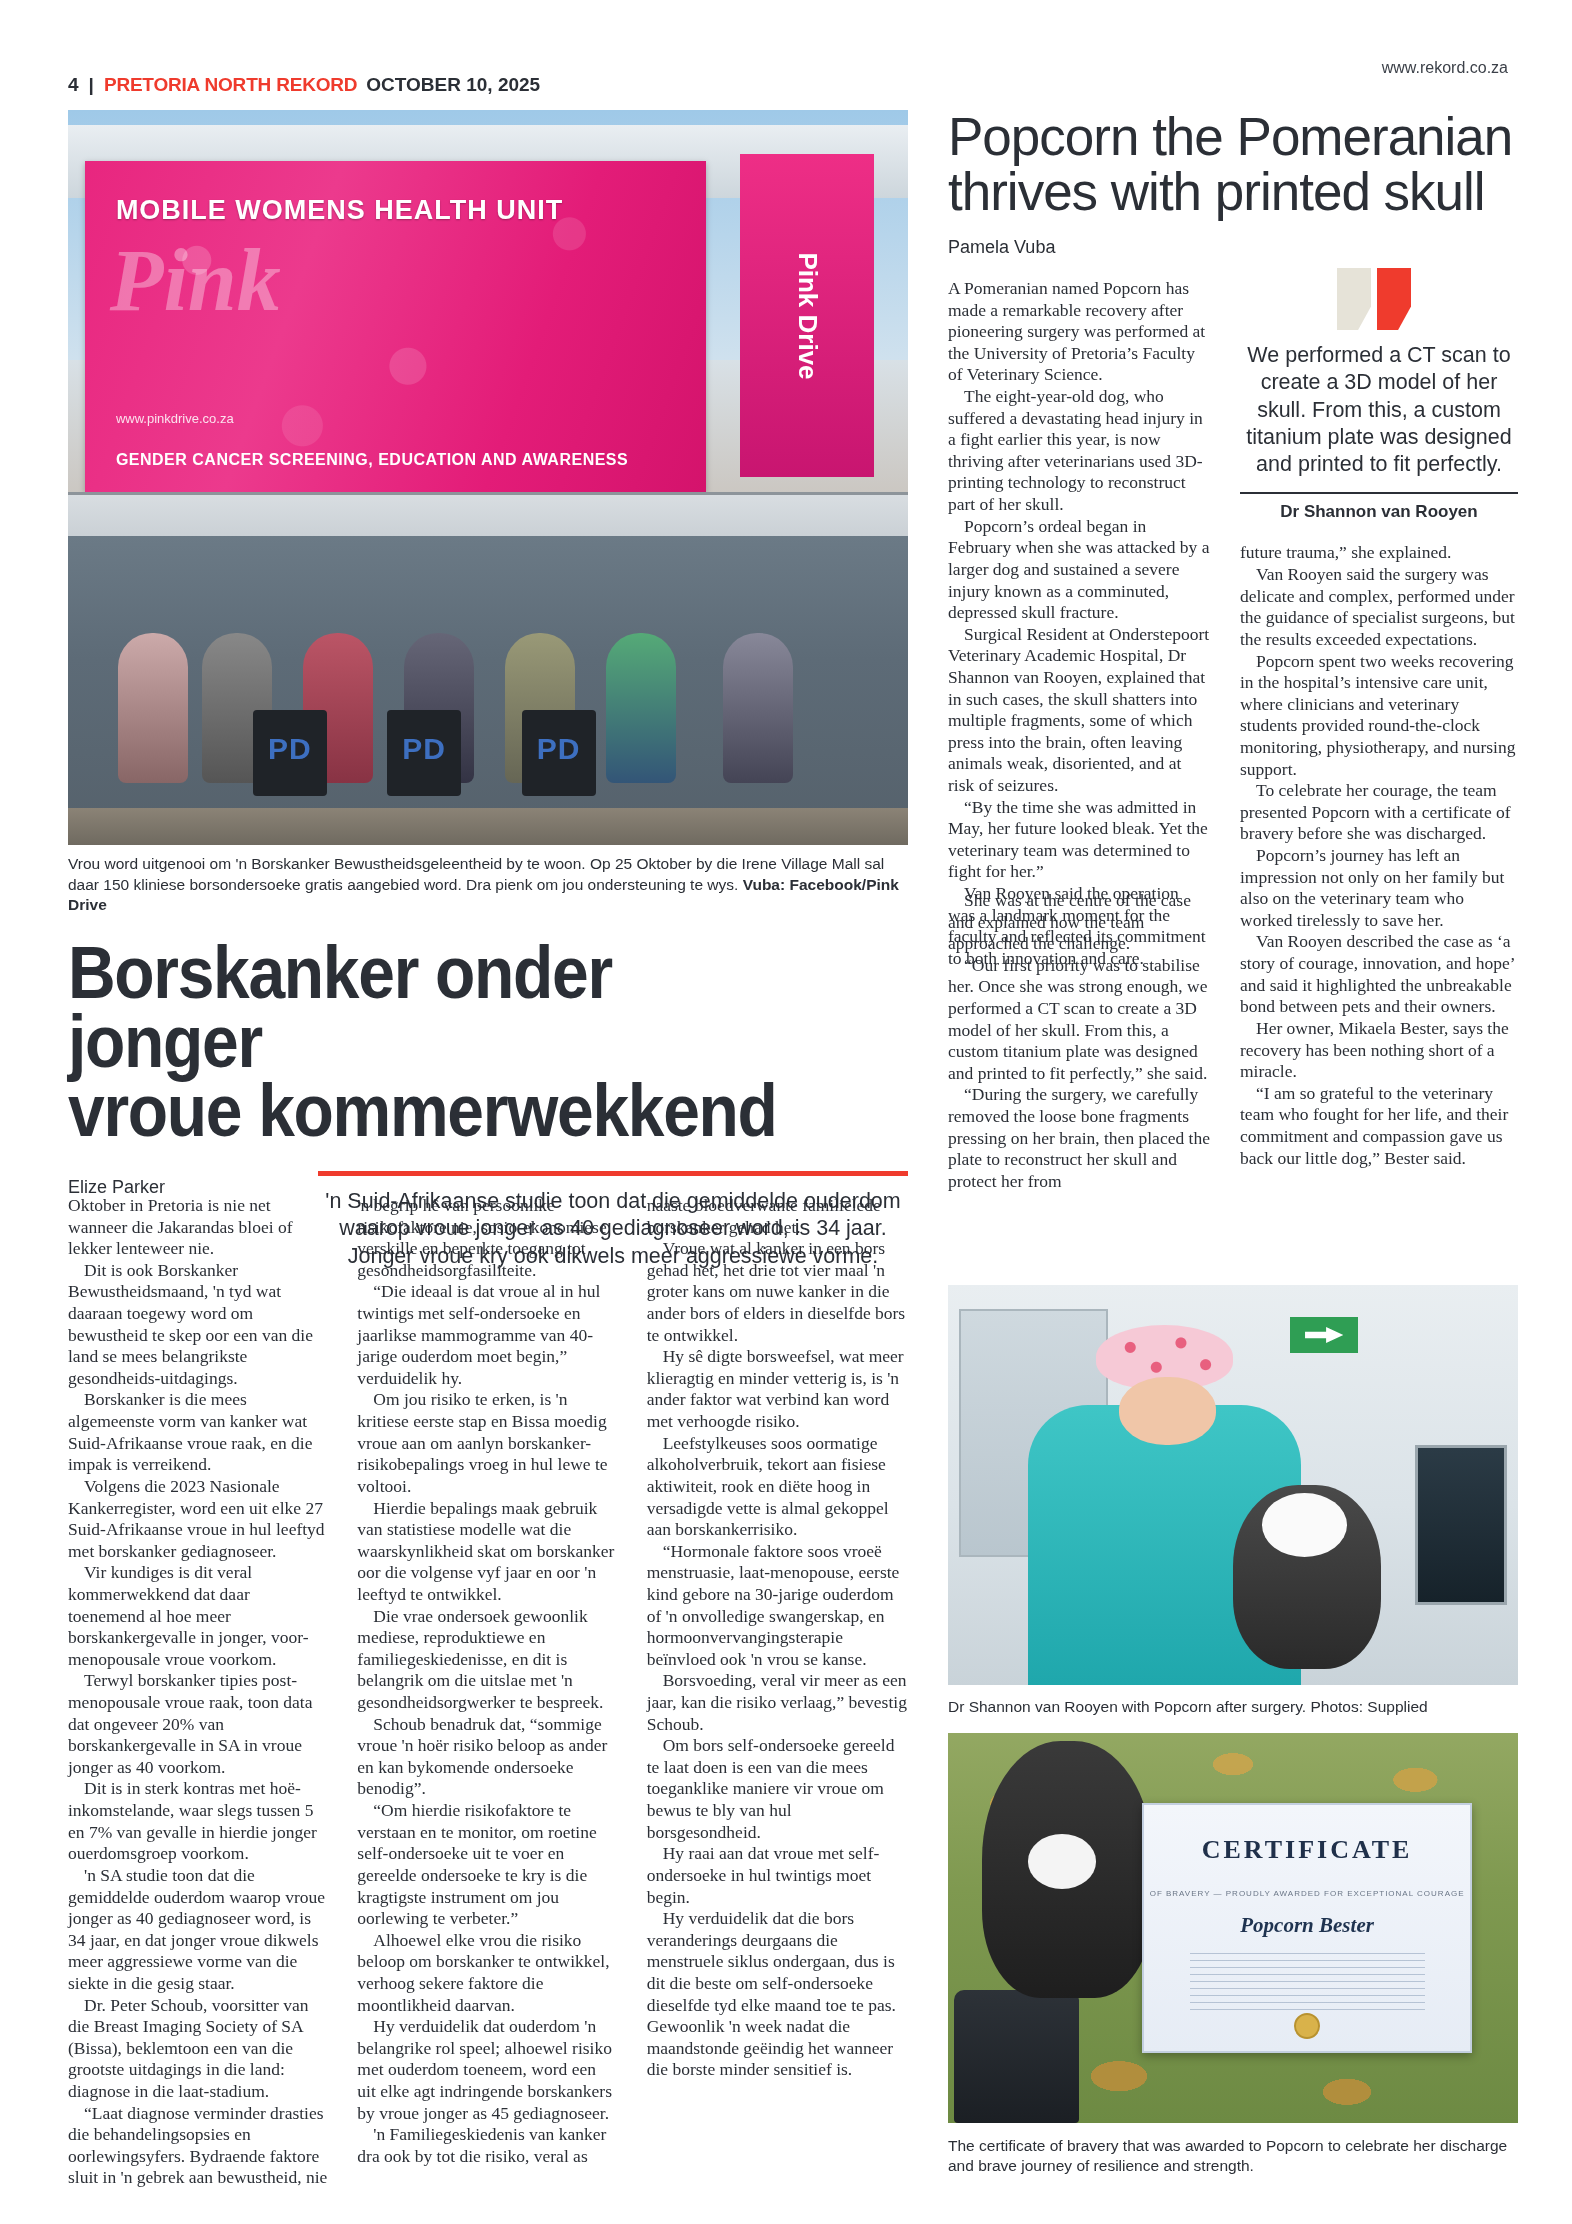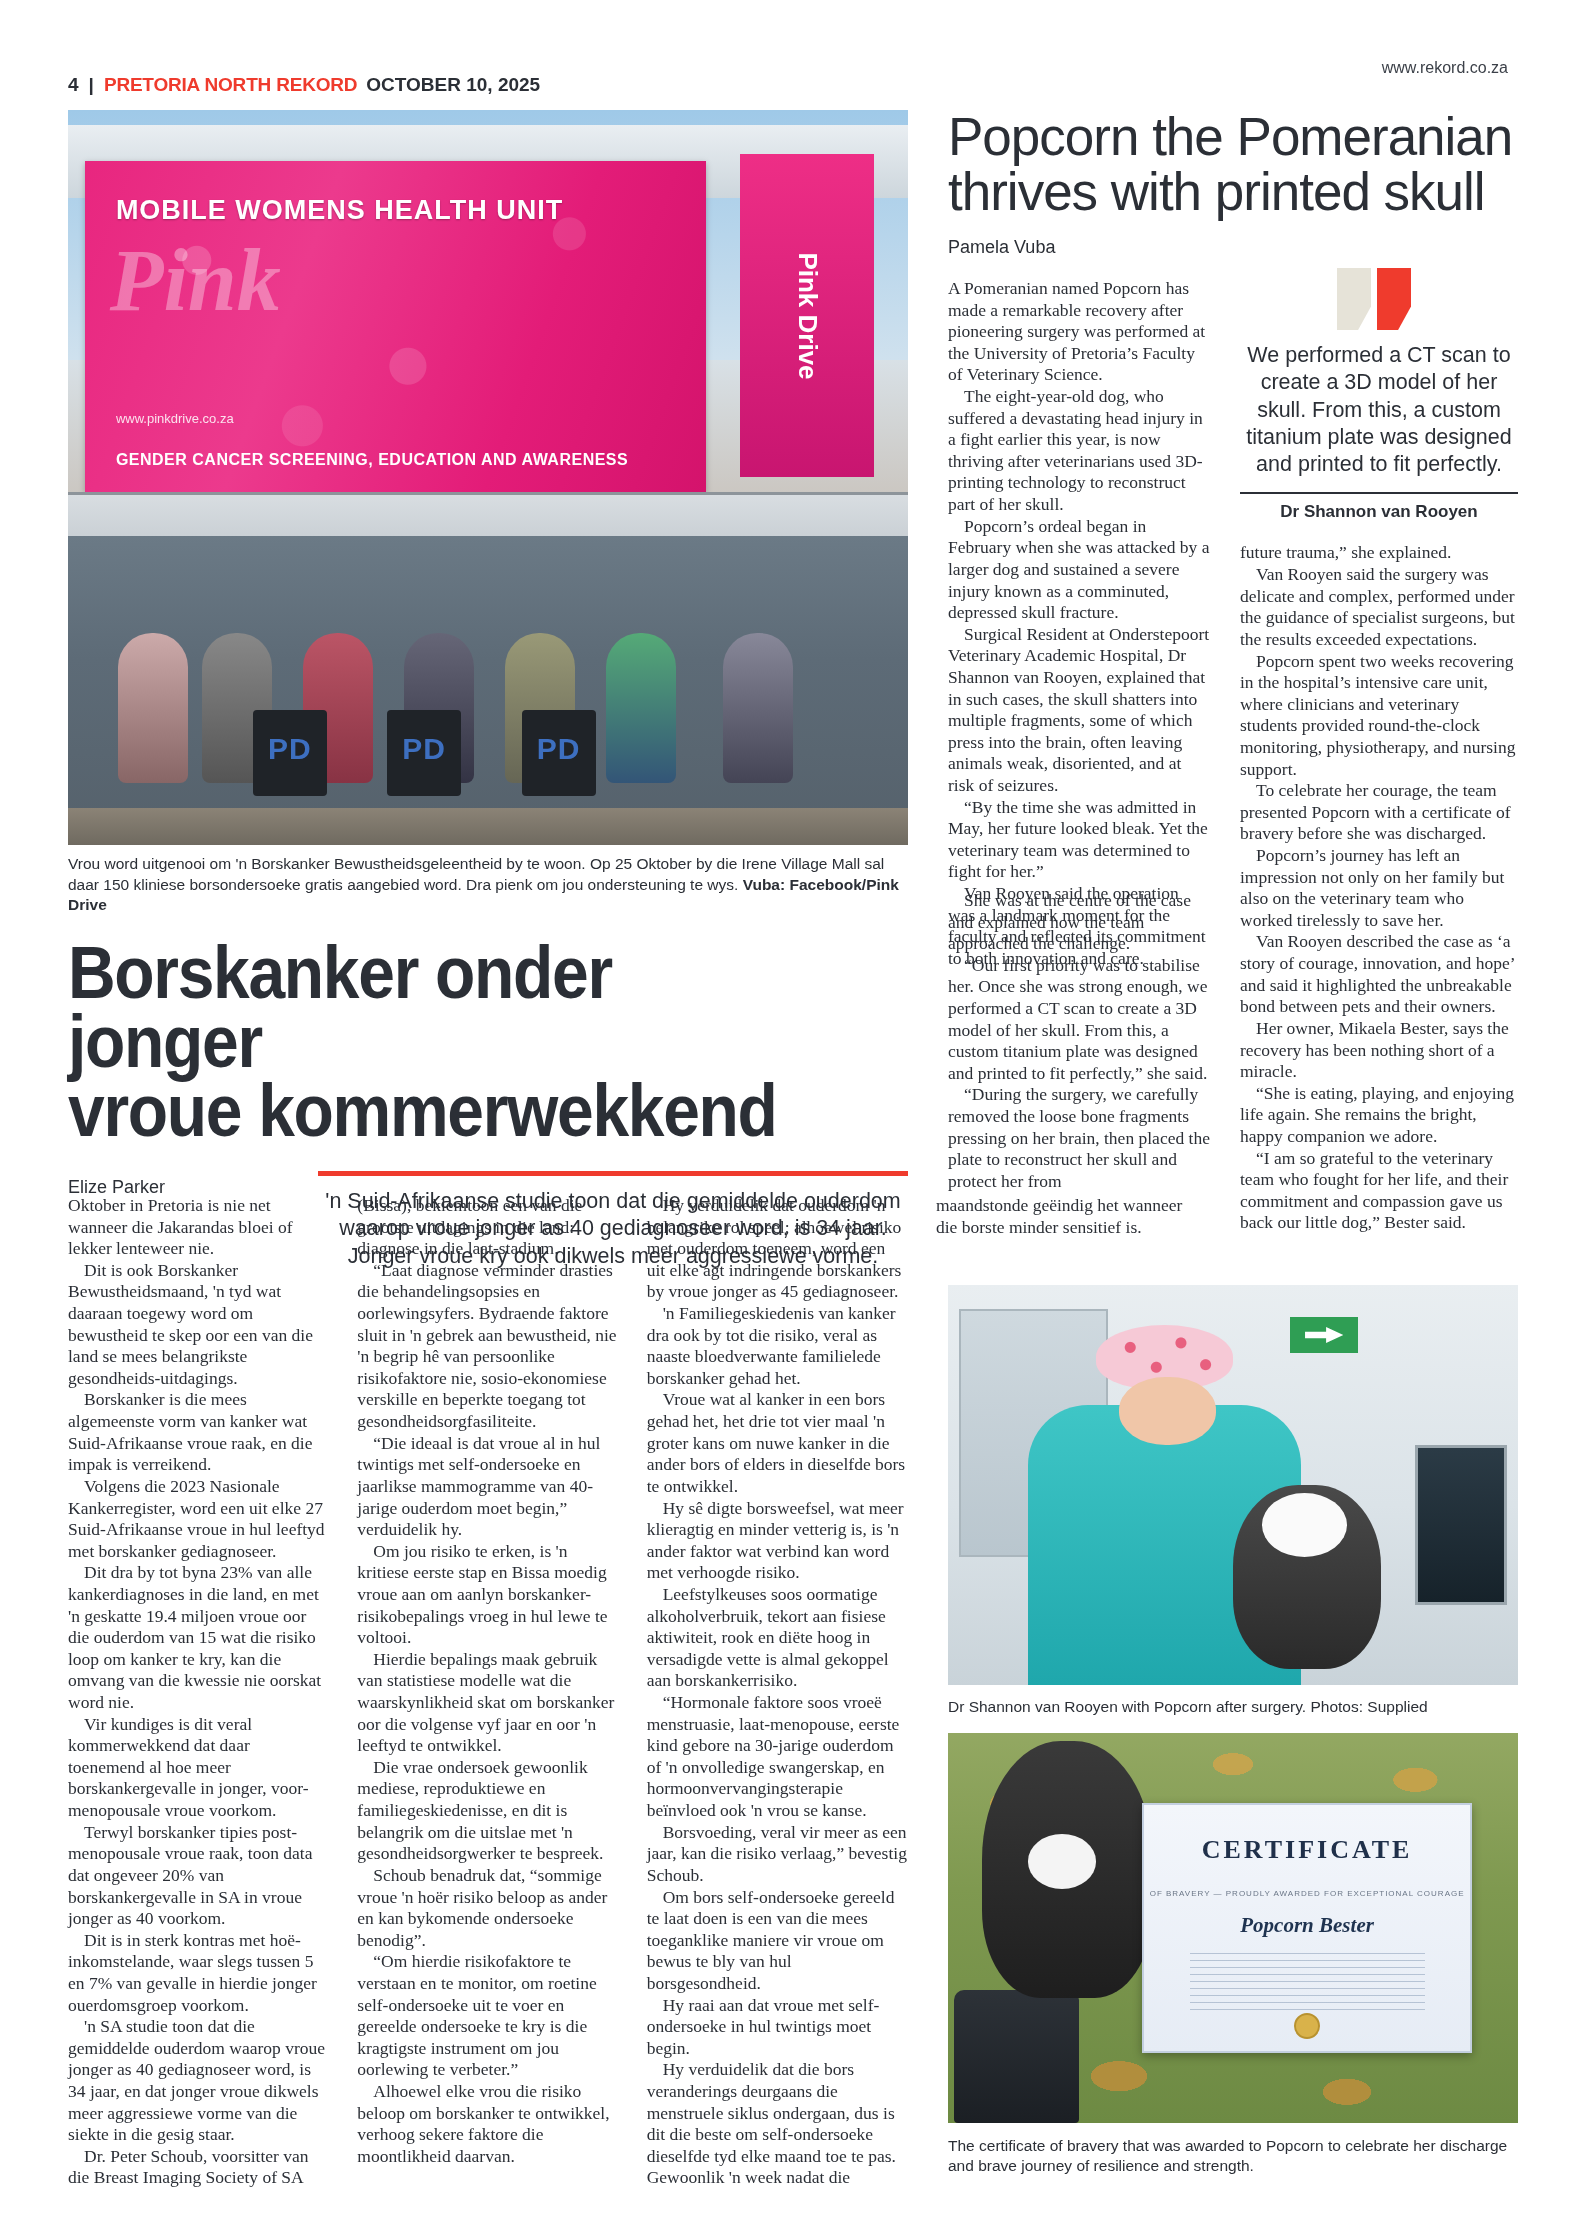--- a/index.html
+++ b/index.html
@@ -406,21 +406,20 @@
         <div class="standfirst">'n Suid-Afrikaanse studie toon dat die gemiddelde ouderdom waarop vroue jonger as 40 gediagnoseer word, is 34 jaar. Jonger vroue kry ook dikwels meer aggressiewe vorme.</div>
       </div>
     </div>
   </div>
 
   <div class="left-body" id="left-body">
       <p class="first">Oktober in Pretoria is nie net wanneer die Jakarandas bloei of lekker lenteweer nie.</p>
       <p>Dit is ook Borskanker Bewustheidsmaand, 'n tyd wat daaraan toegewy word om bewustheid te skep oor een van die land se mees belangrikste gesondheids-uitdagings.</p>
       <p>Borskanker is die mees algemeenste vorm van kanker wat Suid-Afrikaanse vroue raak, en die impak is verreikend.</p>
       <p>Volgens die 2023 Nasionale Kankerregister, word een uit elke 27 Suid-Afrikaanse vroue in hul leeftyd met borskanker gediagnoseer.</p>
-      <p>Dit dra by tot byna 23% van alle kankerdiagnoses in die land, en met 'n geskatte 19.4 miljoen vroue oor die ouderdom van 15 wat die risiko loop om kanker te kry, kan die omvang van die kwessie nie oorskat word nie.</p>
       <p>Vir kundiges is dit veral kommerwekkend dat daar toenemend al hoe meer borskankergevalle in jonger, voor-menopousale vroue voorkom.</p>
       <p>Terwyl borskanker tipies post-menopousale vroue raak, toon data dat ongeveer 20% van borskankergevalle in SA in vroue jonger as 40 voorkom.</p>
       <p>Dit is in sterk kontras met hoë-inkomstelande, waar slegs tussen 5 en 7% van gevalle in hierdie jonger ouerdomsgroep voorkom.</p>
       <p>'n SA studie toon dat die gemiddelde ouderdom waarop vroue jonger as 40 gediagnoseer word, is 34 jaar, en dat jonger vroue dikwels meer aggressiewe vorme van die siekte in die gesig staar.</p>
       <p>Dr. Peter Schoub, voorsitter van die Breast Imaging Society of SA (Bissa), beklemtoon een van die grootste uitdagings in die land: diagnose in die laat-stadium.</p>
       <p>“Laat diagnose verminder drasties die behandelingsopsies en oorlewingsyfers. Bydraende faktore sluit in 'n gebrek aan bewustheid, nie 'n begrip hê van persoonlike risikofaktore nie, sosio-ekonomiese verskille en beperkte toegang tot gesondheidsorgfasiliteite.</p>
       <p>“Die ideaal is dat vroue al in hul twintigs met self-ondersoeke en jaarlikse mammogramme van 40-jarige ouderdom moet begin,” verduidelik hy.</p>
       <p>Om jou risiko te erken, is 'n kritiese eerste stap en Bissa moedig vroue aan om aanlyn borskanker-risikobepalings vroeg in hul lewe te voltooi.</p>
       <p>Hierdie bepalings maak gebruik van statistiese modelle wat die waarskynlikheid skat om borskanker oor die volgense vyf jaar en oor 'n leeftyd te ontwikkel.</p>
       <p>Die vrae ondersoek gewoonlik mediese, reproduktiewe en familiegeskiedenisse, en dit is belangrik om die uitslae met 'n gesondheidsorgwerker te bespreek.</p>
@@ -463,21 +462,20 @@
       <div class="pq-rule"></div>
       <div class="pq-attr">Dr Shannon van Rooyen</div>
       <div class="pq-body" id="r-col2">
           <p class="first">future trauma,” she explained.</p>
           <p>Van Rooyen said the surgery was delicate and complex, performed under the guidance of specialist surgeons, but the results exceeded expectations.</p>
           <p>Popcorn spent two weeks recovering in the hospital’s intensive care unit, where clinicians and veterinary students provided round-the-clock monitoring, physiotherapy, and nursing support.</p>
           <p>To celebrate her courage, the team presented Popcorn with a certificate of bravery before she was discharged.</p>
           <p>Popcorn’s journey has left an impression not only on her family but also on the veterinary team who worked tirelessly to save her.</p>
           <p>Van Rooyen described the case as ‘a story of courage, innovation, and hope’ and said it highlighted the unbreakable bond between pets and their owners.</p>
           <p>Her owner, Mikaela Bester, says the recovery has been nothing short of a miracle.</p>
-          <p>“She is eating, playing, and enjoying life again. She remains the bright, happy companion we adore.</p>
           <p>“I am so grateful to the veterinary team who fought for her life, and their commitment and compassion gave us back our little dog,” Bester said.</p>
         </div>
     </div>
   </div>
 
   <div class="r-col1-lower" id="r-col1-lower">
       <p class="first">She was at the centre of the case and explained how the team approached the challenge.</p>
       <p>“Our first priority was to stabilise her. Once she was strong enough, we performed a CT scan to create a 3D model of her skull. From this, a custom titanium plate was designed and printed to fit perfectly,” she said.</p>
       <p>“During the surgery, we carefully removed the loose bone fragments pressing on her brain, then placed the plate to reconstruct her skull and protect her from</p>
     </div>

